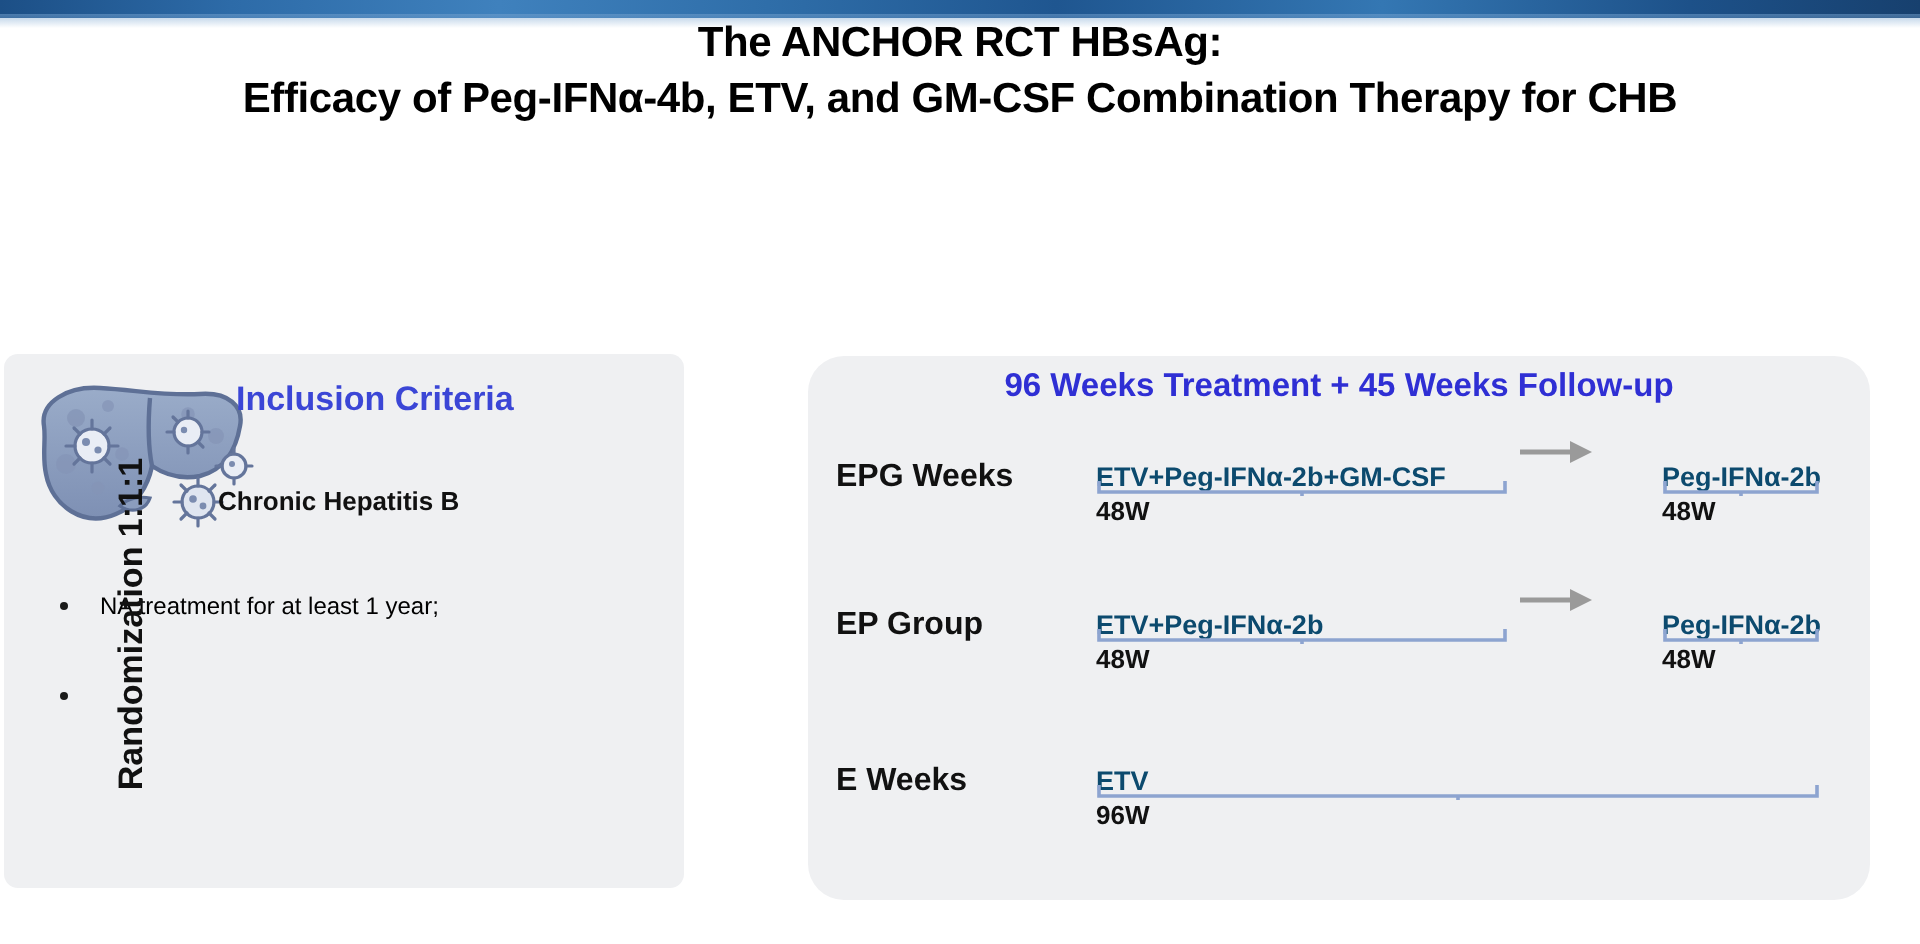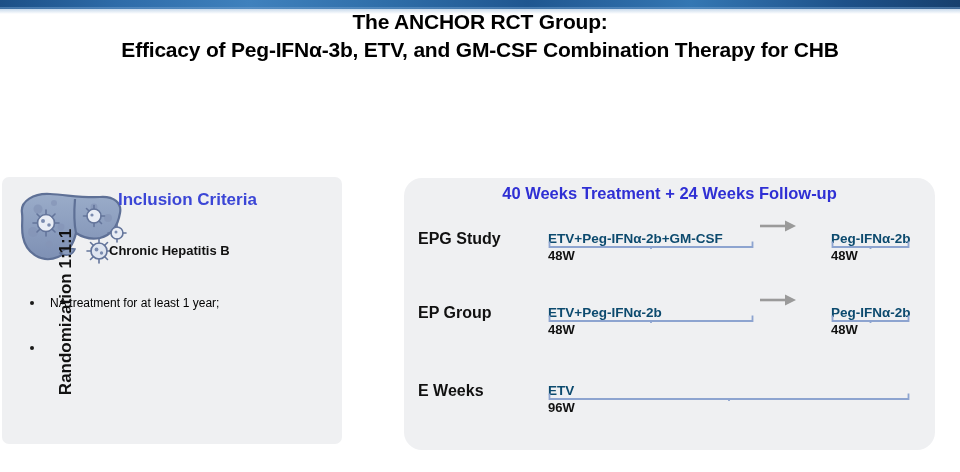--- a/index.html
+++ b/index.html
@@ -104,22 +104,22 @@
   #ep-seg2 {left:427px;width:79px;}
   #e-seg1  {left:144px;width:362px;}
 </style>
 </head>
 <body>
 
 <div id="top-banner"></div>
 <div id="top-banner-fade"></div>
 
 <div id="title-block">
-  <div class="title-line">The ANCHOR RCT Group:</div>
-  <div class="title-line">Efficacy of Peg-IFNα-3b, ETV, and GM-CSF Combination Therapy for CHB</div>
+  <div class="title-line">The ANCHOR RCT HBsAg:</div>
+  <div class="title-line">Efficacy of Peg-IFNα-4b, ETV, and GM-CSF Combination Therapy for CHB</div>
 </div>
 
 <div id="left-panel">
 
   <span id="liver-icon">
     <svg width="112" height="86" viewBox="0 0 112 86" xmlns="http://www.w3.org/2000/svg">
       <defs>
         <linearGradient id="lvg" x1="0" y1="0" x2="0" y2="1">
           <stop offset="0%" stop-color="#9aacc9"></stop>
           <stop offset="100%" stop-color="#7e90b4"></stop>
@@ -210,24 +210,24 @@
     <li>
       <span class="bullet-dot"></span>
     </li>
   </ul>
 </div>
 
 <div id="randomization-label">Randomization 1:1:1</div>
 
 <div id="right-panel">
 
-  <div id="schedule-heading">40 Weeks Treatment + 24 Weeks Follow-up</div>
+  <div id="schedule-heading">96 Weeks Treatment + 45 Weeks Follow-up</div>
 
   <div class="arm-row" id="row-epg">
-    <div class="arm-label">EPG Study</div>
+    <div class="arm-label">EPG Weeks</div>
 
     <div class="seg" id="epg-seg1">
       <div class="seg-text">ETV+Peg-IFNα-2b+GM-CSF</div>
       <span class="seg-bracket">
         <svg width="100%" height="9" viewBox="0 0 206 9" preserveAspectRatio="none" xmlns="http://www.w3.org/2000/svg">
           <path d="M1.5 1.5 L1.5 7 L204.5 7 L204.5 1.5 M103 7 L103 9.5" fill="none" stroke="#8da4d0" stroke-width="1.8" vector-effect="non-scaling-stroke"></path>
         </svg>
       </span>
       <div class="seg-dur">48W</div>
     </div>

